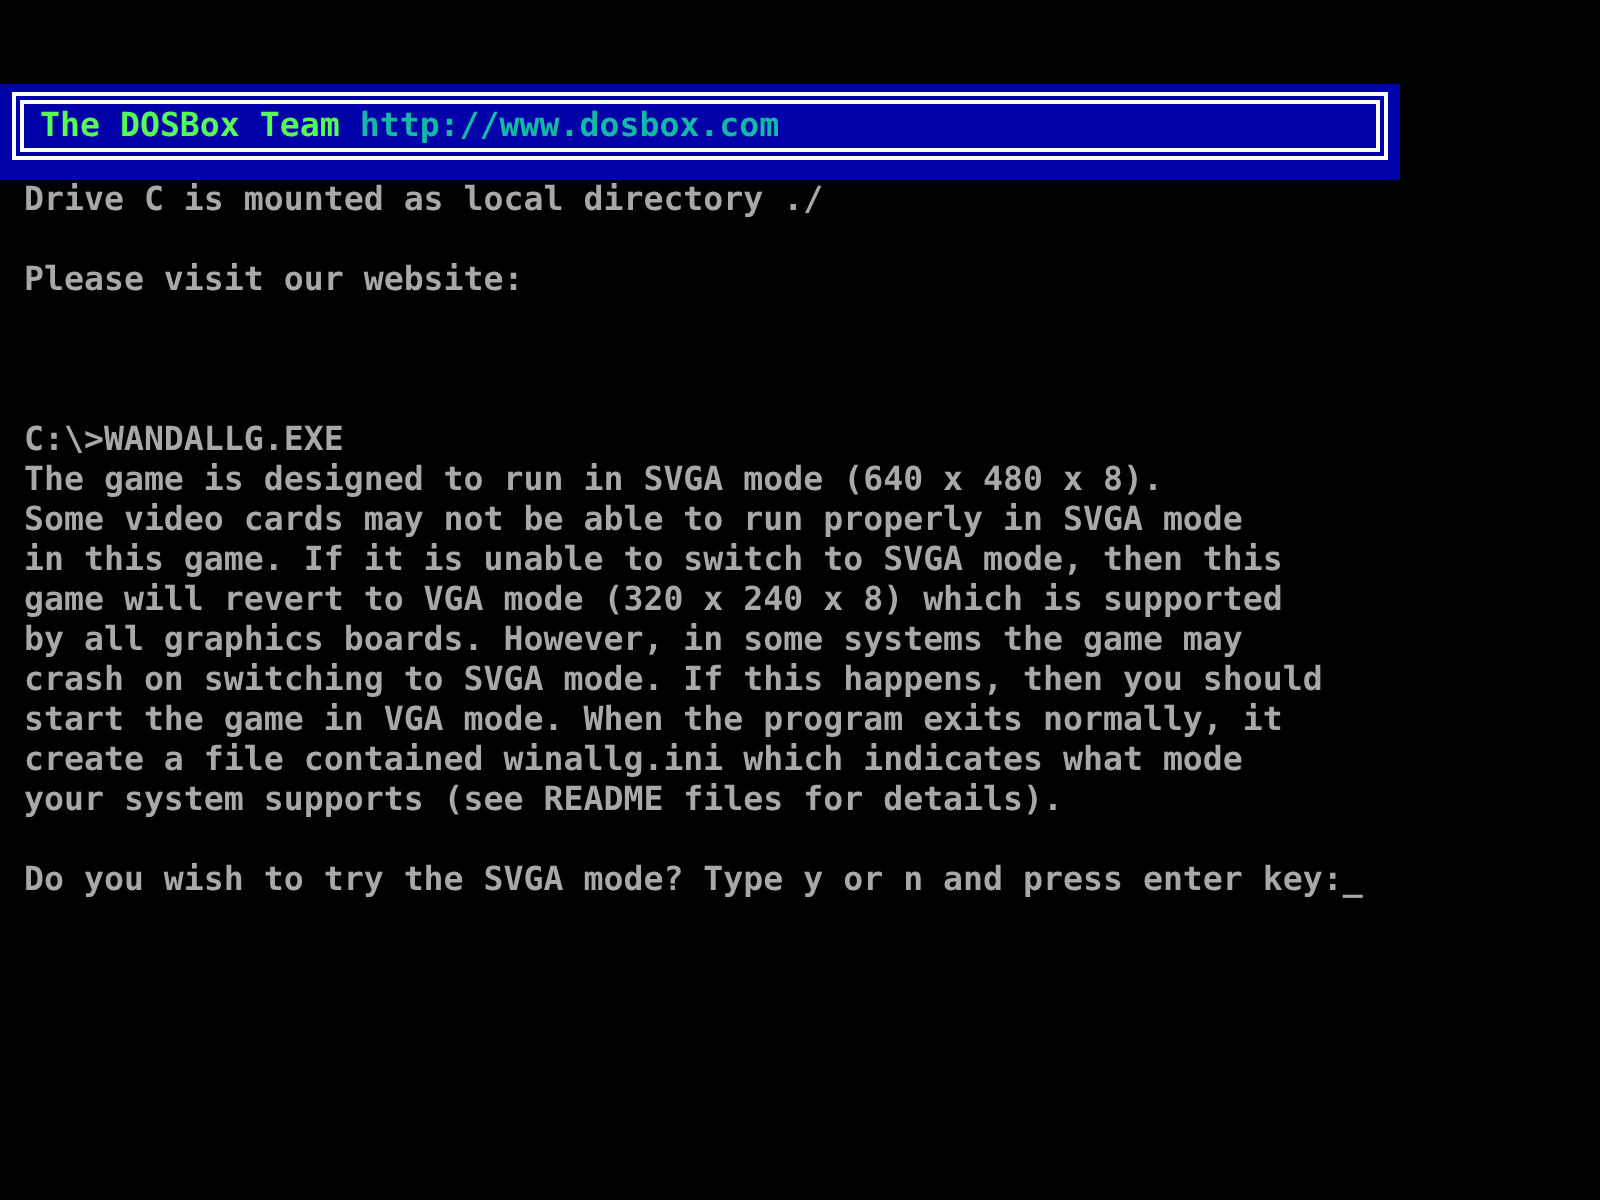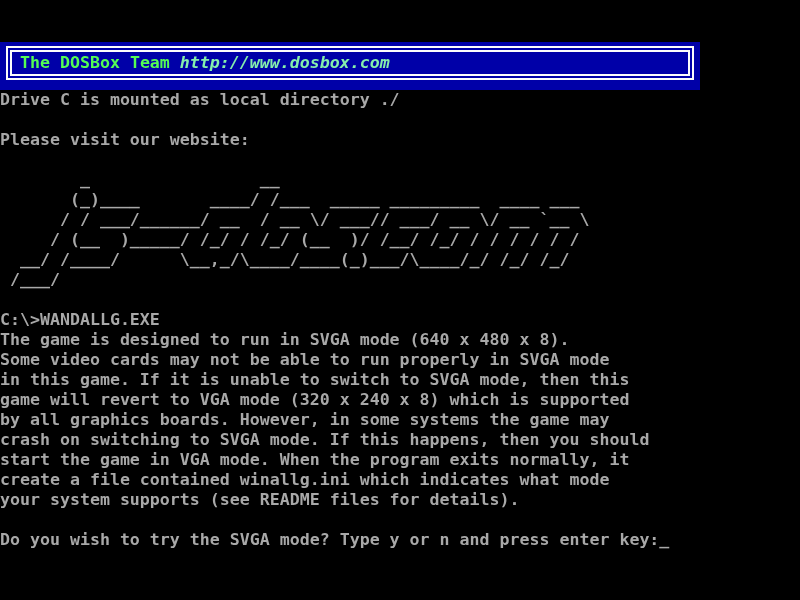--- a/index.html
+++ b/index.html
@@ -25,25 +25,25 @@
   .dosbox-banner-title {
     position: absolute;
     left: 8px; top: 0;
     width: 668px; height: 22px;
     line-height: 22px;
     font-size: 16.6px;
     font-weight: bold;
     white-space: pre;
   }
   .banner-text-left  { color: #54fc54; text-align: right; }
-  .banner-text-right { color: #86efac; font-style: italic; }
+  .banner-text-right { color: #14b8a6; }
   
   .terminal-output {
     position: absolute;
-    left: 0; top: 90px;
+    left: 12px; top: 90px;
     margin: 0;
     font-size: 16.6px;
     line-height: 20px;
     font-weight: bold;
     color: #a8a8a8;
     white-space: pre;
   }
   .terminal-output span { white-space: pre; }
   .cursor { color: #a8a8a8; }
 </style>
@@ -53,26 +53,21 @@
 <div class="dosbox-banner">
   <div class="dosbox-banner-frame">
     <div class="dosbox-banner-title"><span class="banner-text-left">The DOSBox Team</span><span class="banner-text-right"> http://www.dosbox.com</span></div>
   </div>
 </div>
 
 <pre class="terminal-output"><span>Drive C is mounted as local directory ./
 
 Please visit our website:
 
-</span><span>        _                 __
-       (_)____       ____/ /___  _____ _________  ____ ___
-      / / ___/______/ __  / __ \/ ___// ___/ __ \/ __ `__ \
-     / (__  )_____/ /_/ / /_/ (__  )/ /__/ /_/ / / / / / /
-  __/ /____/      \__,_/\____/____(_)___/\____/_/ /_/ /_/
- /___/</span><span>
+</span><span>
 
 C:\&gt;WANDALLG.EXE
 The game is designed to run in SVGA mode (640 x 480 x 8).
 Some video cards may not be able to run properly in SVGA mode
 in this game. If it is unable to switch to SVGA mode, then this
 game will revert to VGA mode (320 x 240 x 8) which is supported
 by all graphics boards. However, in some systems the game may
 crash on switching to SVGA mode. If this happens, then you should
 start the game in VGA mode. When the program exits normally, it
 create a file contained winallg.ini which indicates what mode

